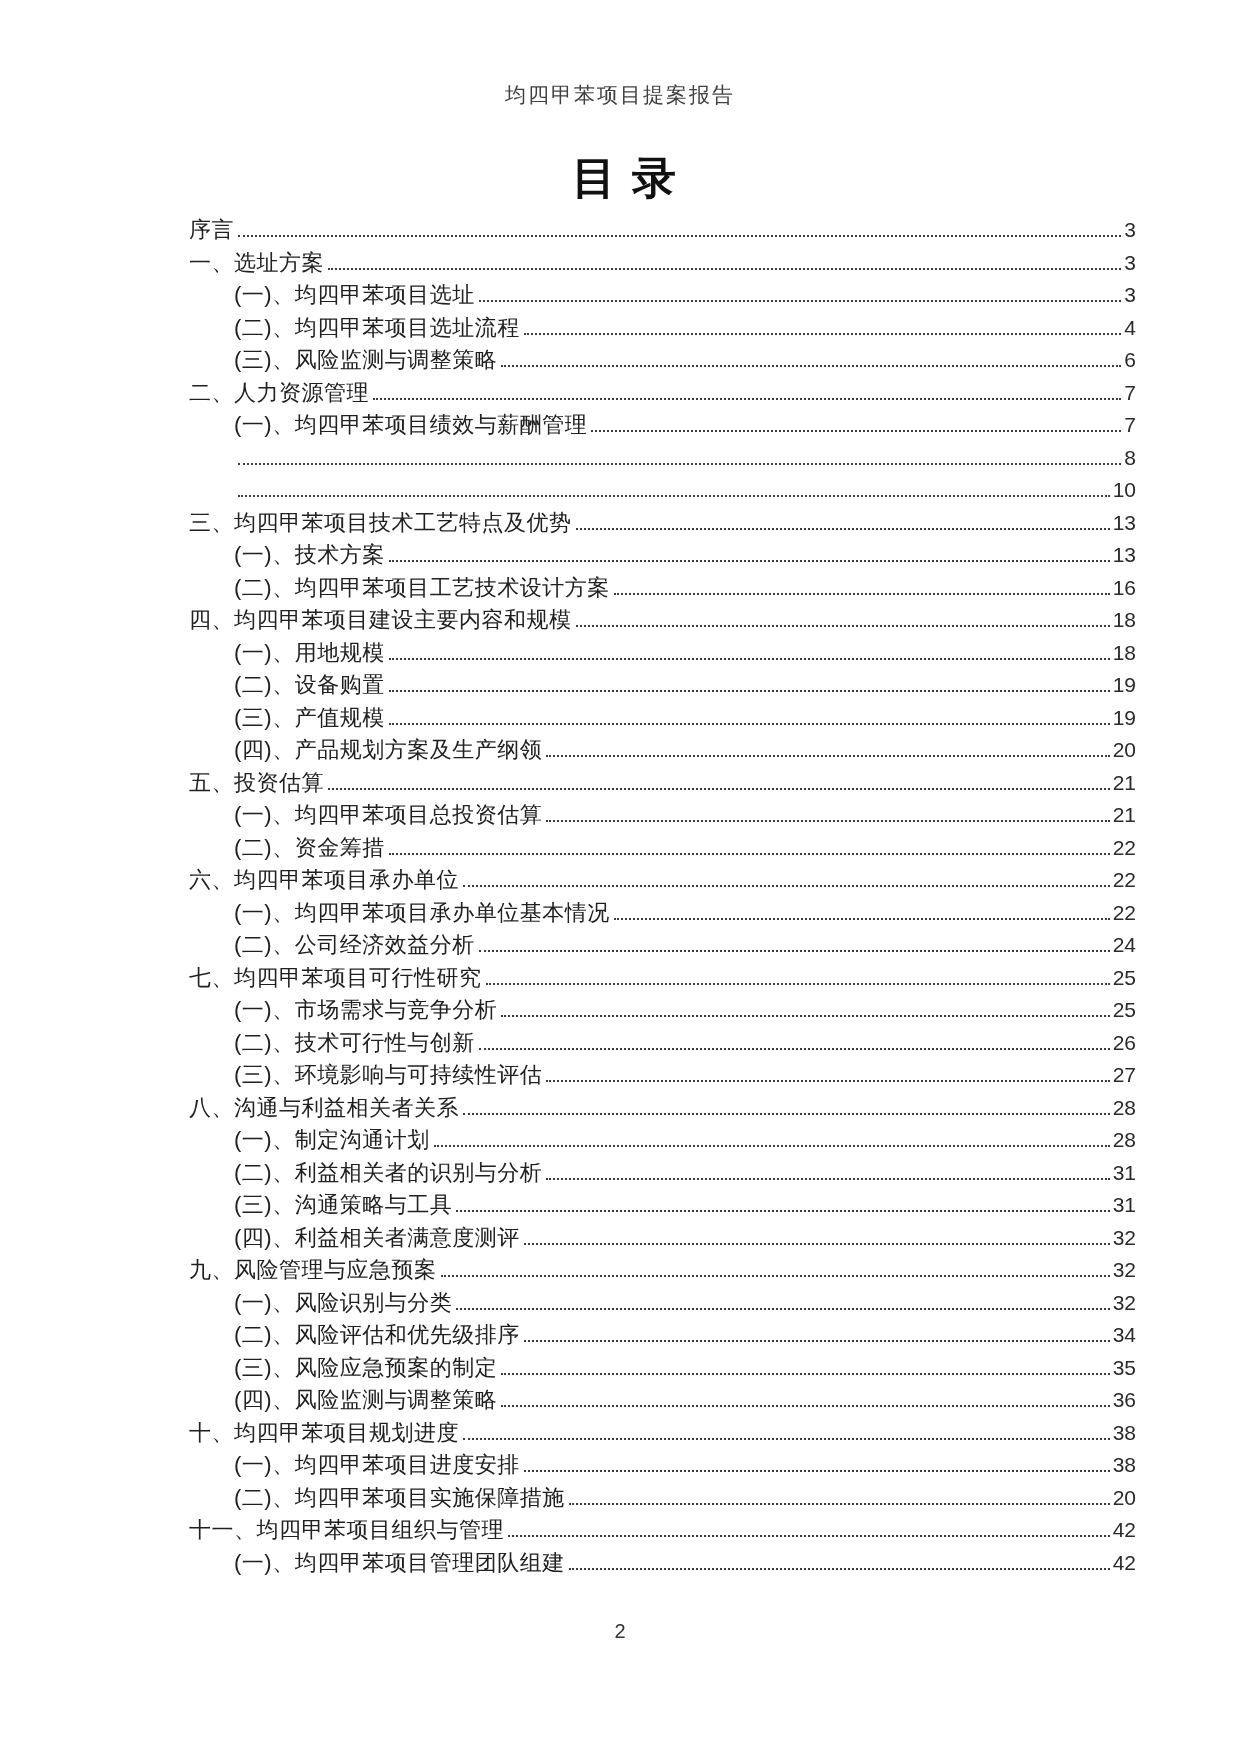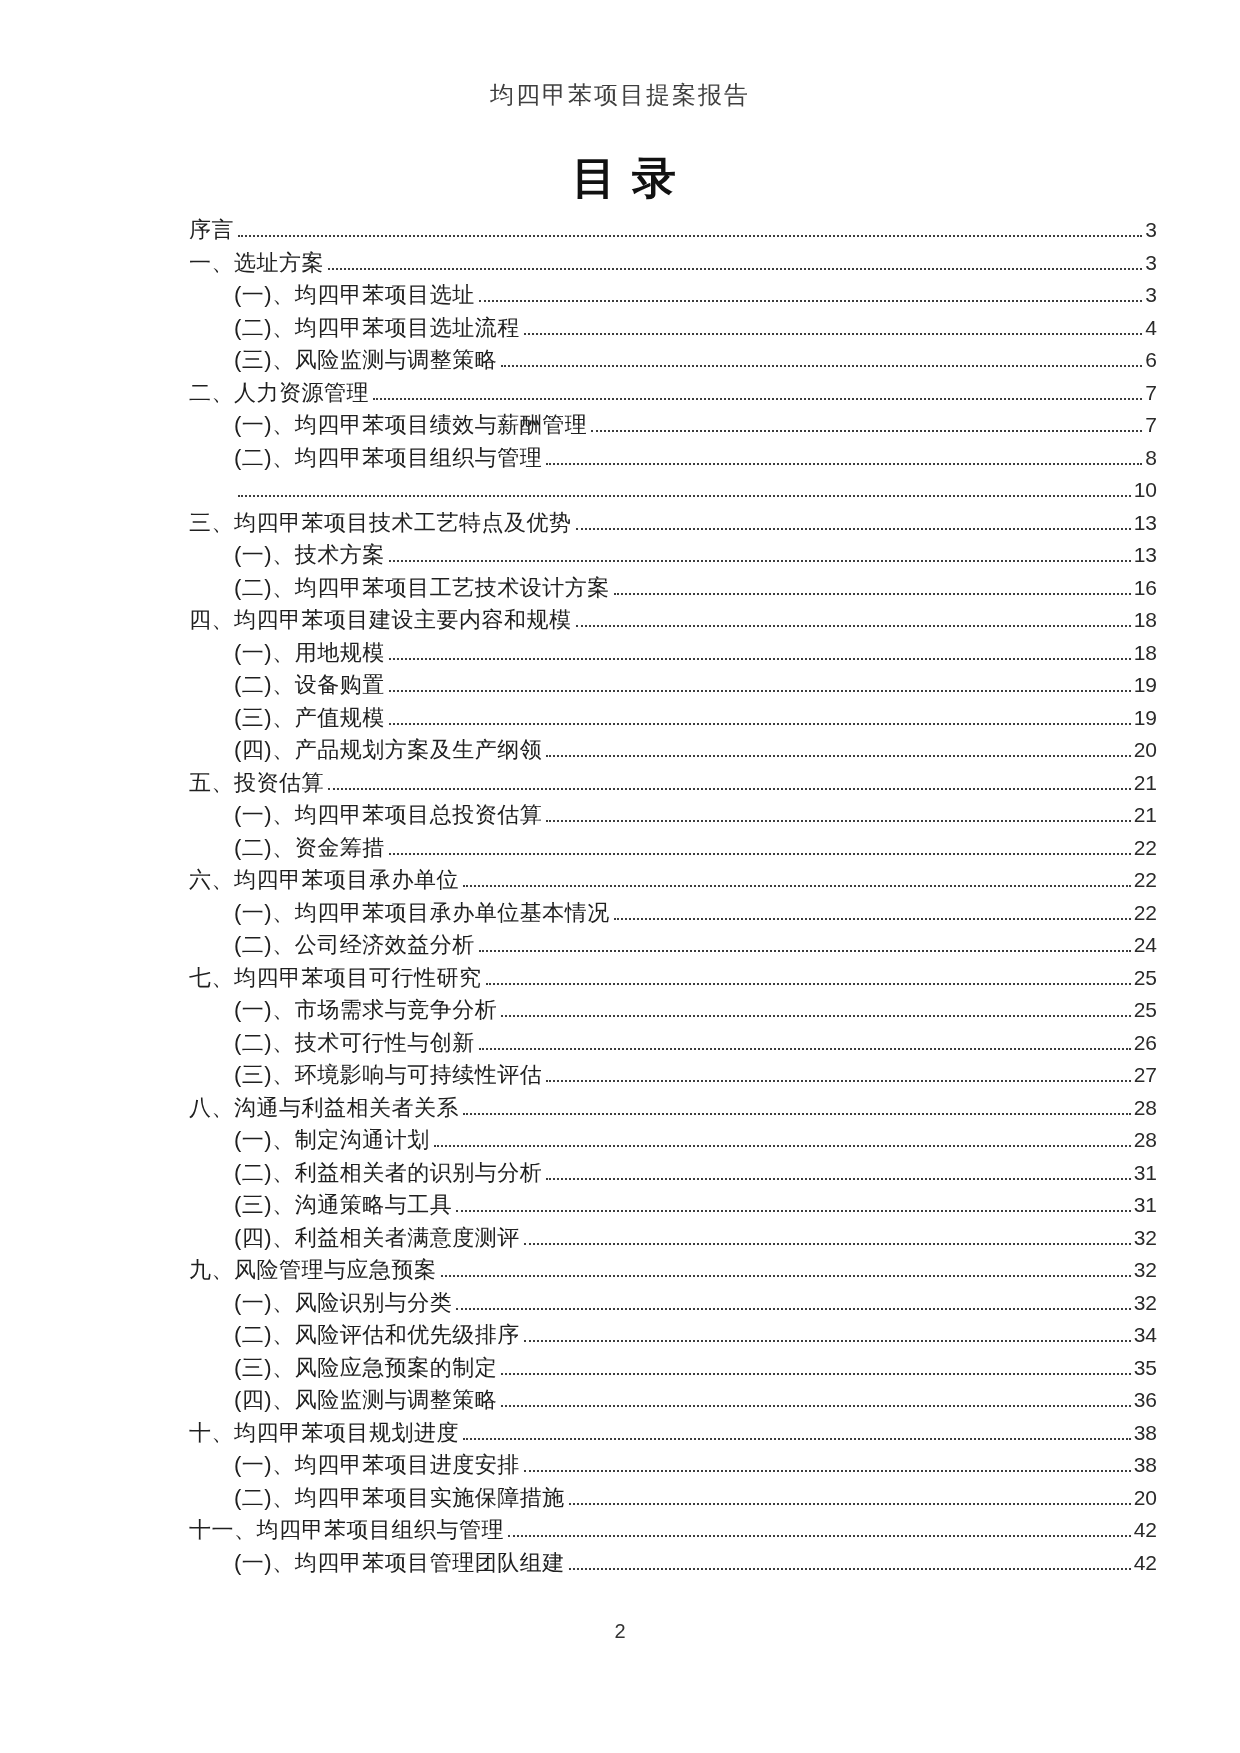--- a/index.html
+++ b/index.html
@@ -12,38 +12,38 @@
     height: 1753px;
     position: relative;
     font-family: "Liberation Sans", "DejaVu Sans", sans-serif;
     color: #202020;
     overflow: hidden;
   }
   .doc-header {
     padding-top: 82px;
     text-align: center;
     font-family: "Liberation Serif", "DejaVu Serif", serif;
-    font-size: 24px;
+    font-size: 21px;
     line-height: 26px;
     color: #3f3f3f;
     letter-spacing: 2px;
   }
   .toc-title {
     margin: 46px 0 0 8px;
     text-align: center;
     font-family: "Liberation Serif", "DejaVu Serif", serif;
     font-size: 44px;
     line-height: 50px;
     font-weight: bold;
     color: #111111;
     letter-spacing: 16px;
     padding-left: 16px; 
   }
   .toc-list {
-    margin: 10px 83px 0 189px; 
+    margin: 10px 104px 0 189px; 
   }
   .toc-row {
     display: flex;
     align-items: baseline;
     line-height: 32.5px;
     font-size: 22px;
     letter-spacing: 0.5px;
     white-space: nowrap;
     cursor: pointer;
   }
@@ -125,21 +125,20 @@
     <span class="toc-page">7</span>
   </div>
 
   <div class="toc-row level-2">
     <span class="toc-label">(一)、均四甲苯项目绩效与薪酬管理</span>
     <span class="toc-leader"></span>
     <span class="toc-page">7</span>
   </div>
 
   <div class="toc-row level-2">
-    <span class="toc-label">(二)、均四甲苯项目组织与管理</span>
     <span class="toc-leader"></span>
     <span class="toc-page">8</span>
   </div>
 
   <div class="toc-row level-2">
     <span class="toc-leader"></span>
     <span class="toc-page">10</span>
   </div>
 
   <div class="toc-row level-1">

